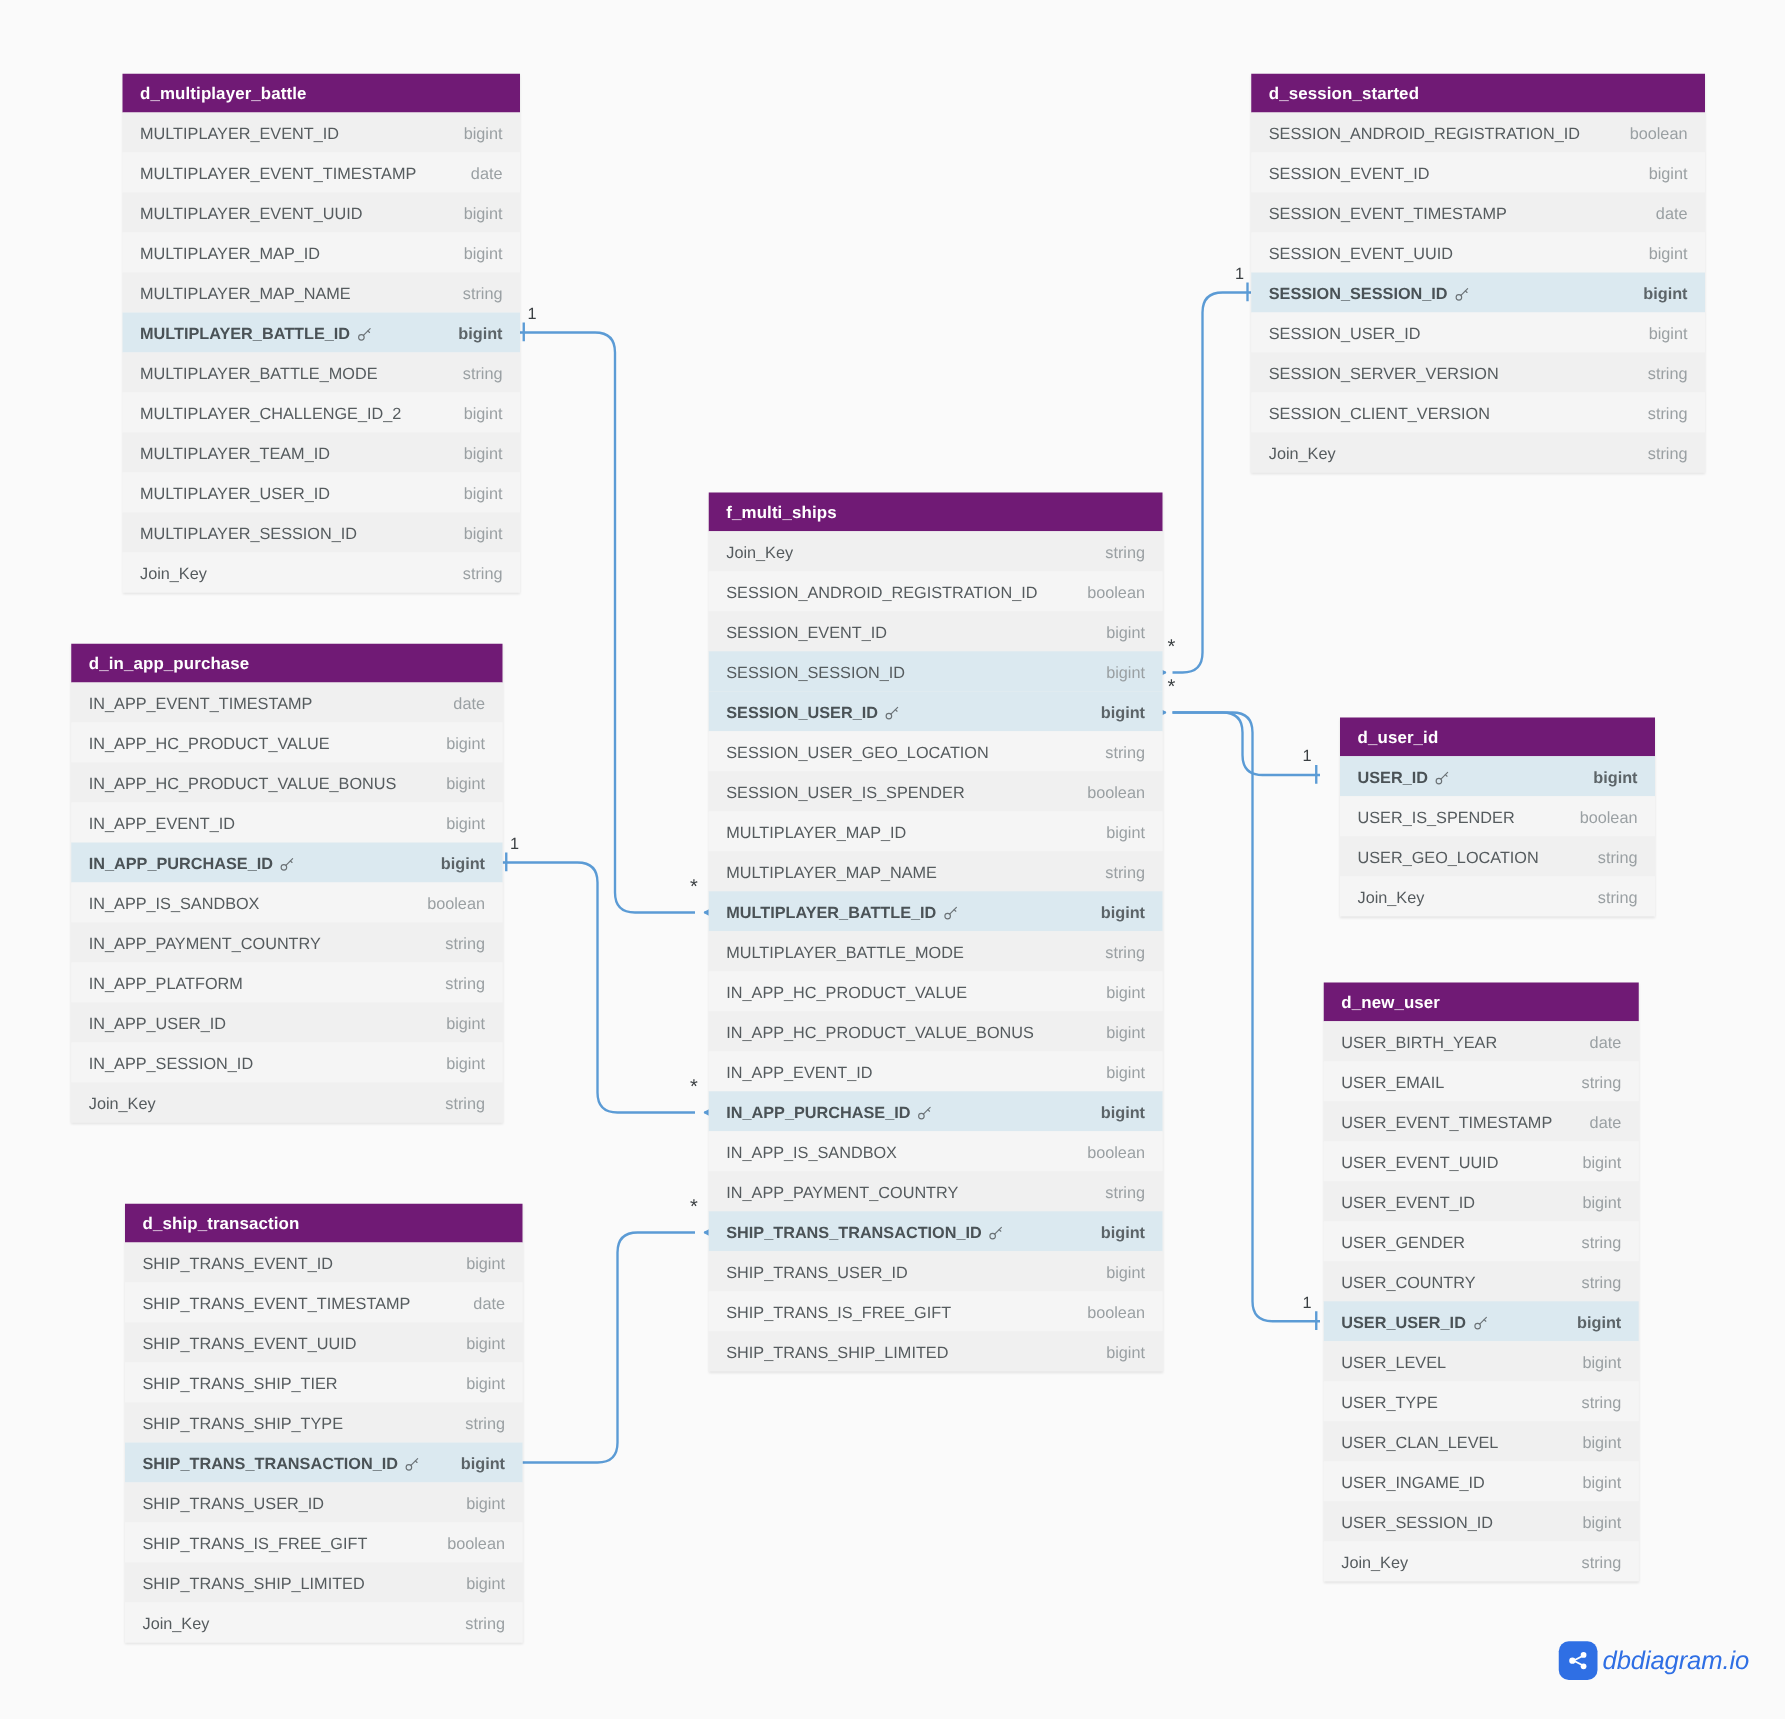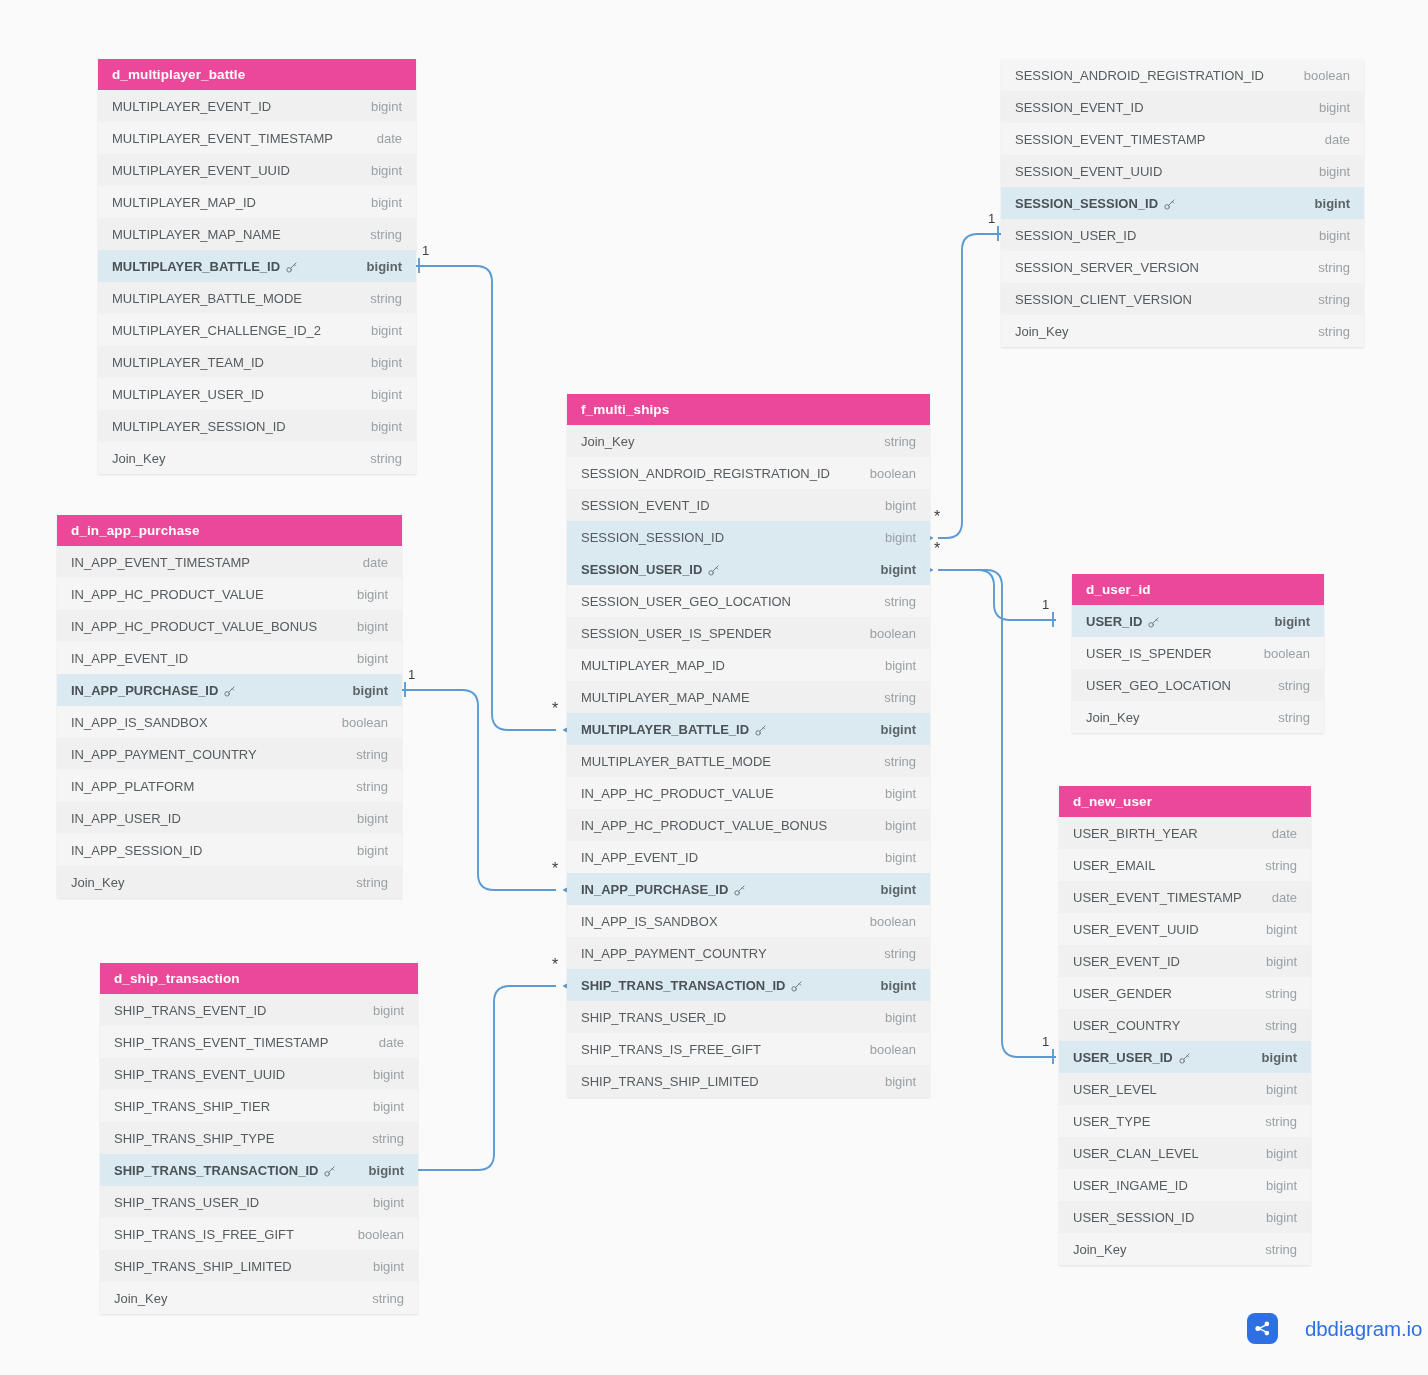--- a/index.html
+++ b/index.html
@@ -30,21 +30,21 @@
     z-index: 1;
   }
   
   .table {
     position: absolute;
     z-index: 2;
     box-shadow: 0 1px 2px rgba(0,0,0,0.10);
     background: #f5f5f5;
   }
   .table-header {
-    background: #ec4899;
+    background: #701a75;
     color: #ffffff;
     font-size: 13.5px;
     font-weight: bold;
     padding: 0 14px;
     height: 31px;
     line-height: 31px;
     letter-spacing: .1px;
     white-space: nowrap;
     overflow: hidden;
   }
@@ -86,22 +86,23 @@
     top: 1px;
   }
   .keyicon svg { display: block; }
   
   #logo {
     position: absolute;
     left: 1247px;
     top: 1313px;
     display: flex;
     align-items: center;
-    gap: 27px;
+    gap: 4px;
     z-index: 3;
+    font-style: italic;
   }
   #logo .mark {
     width: 31px;
     height: 31px;
     border-radius: 8px;
     background: #2f6fe4;
     display: flex;
     align-items: center;
     justify-content: center;
   }
@@ -540,20 +541,21 @@
           <span class="ftype">boolean</span>
         </div>
         <div class="row">
           <span class="fname">
             <span>SHIP_TRANS_SHIP_LIMITED</span>
           </span>
           <span class="ftype">bigint</span>
         </div>
       </div>
       <div class="table" style="left: 1001px; top: 59px; width: 363px;">
+        <div class="table-header">d_session_started</div>
         <div class="row">
           <span class="fname">
             <span>SESSION_ANDROID_REGISTRATION_ID</span>
           </span>
           <span class="ftype">boolean</span>
         </div>
         <div class="row">
           <span class="fname">
             <span>SESSION_EVENT_ID</span>
           </span>

